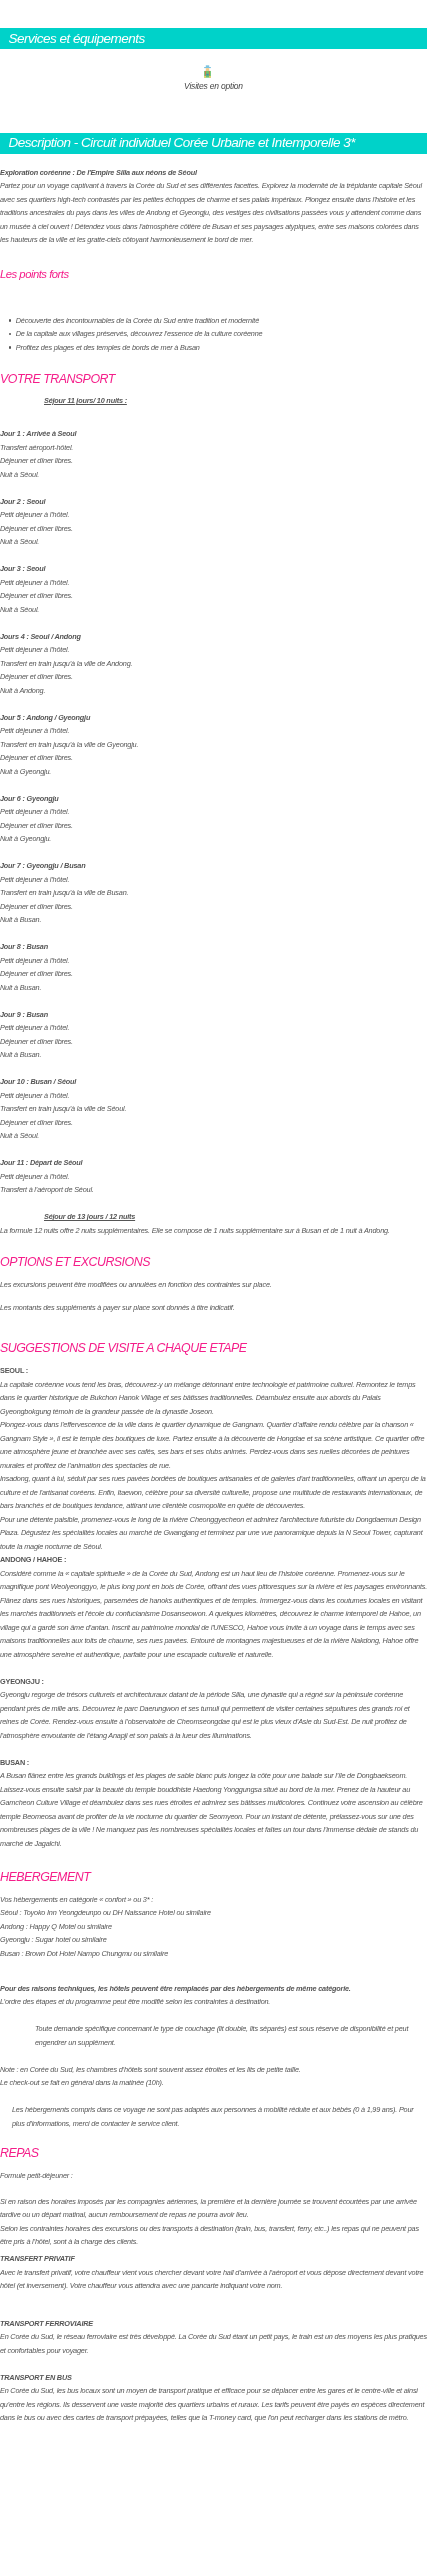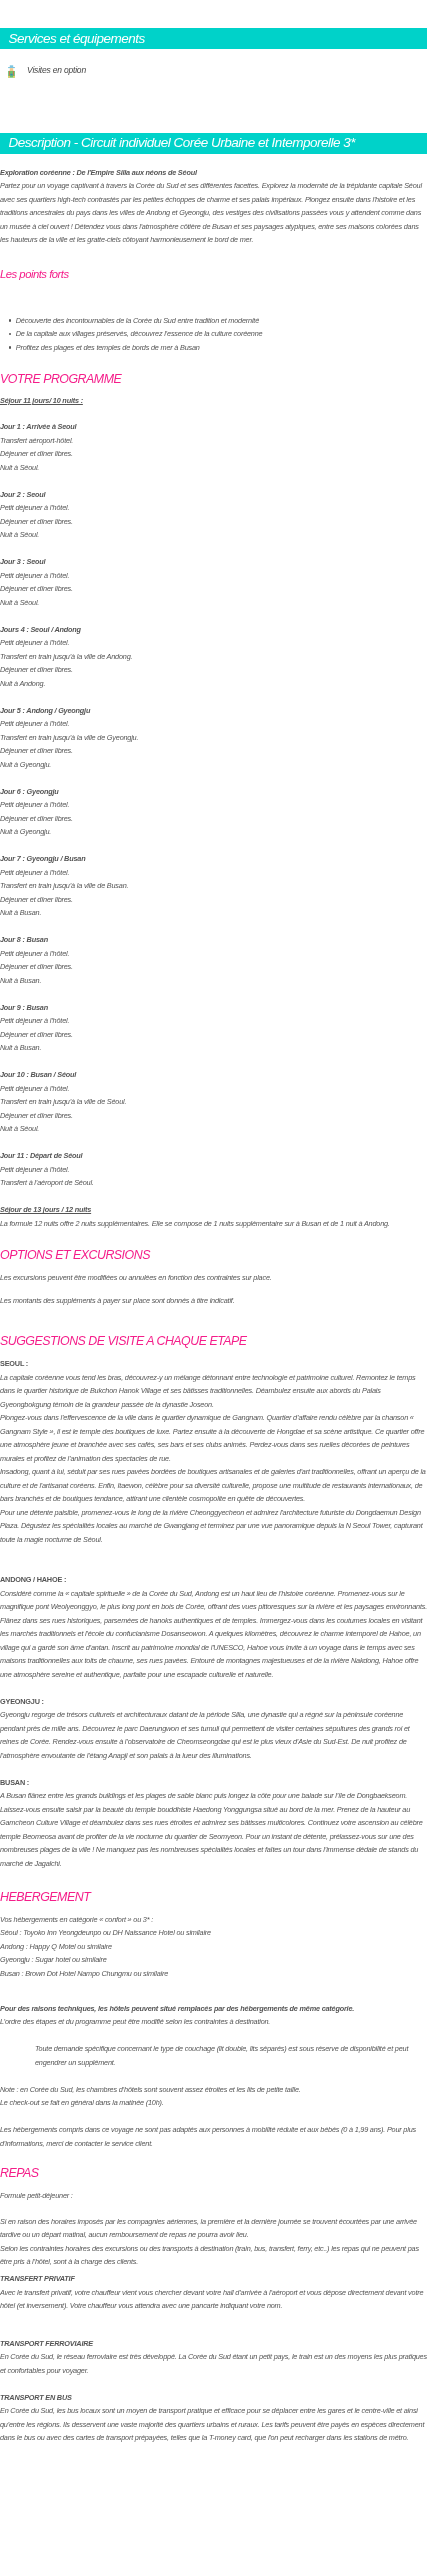--- a/index.html
+++ b/index.html
@@ -18,21 +18,21 @@
     color: #ffffff;
     font-size: 13.5px;
     line-height: 20px;
     padding: 0 8.5px;
     font-style: italic;
     letter-spacing: -0.5px;
     height: 21px;
     display: flex; align-items: center;
   }
   .banner.b1 { margin-top: 28px; }
-  .service-row { display: flex; align-items: center; padding: 0 6.8px; margin-top: 13.5px; height: 17px; }
+  .service-row { display: flex; align-items: center; padding: 0 6.8px; margin-top: 13.5px; height: 17px; flex-direction: column; }
   .service-row .icon { width: 9px; height: 17px; margin-right: 11.3px; }
   .service-row .label { font-size: 8.5px; color: #444; }
   .banner.b2 { margin-top: 53px; }
   .content { padding: 0 0; }
   .subtitle { font-weight: bold; color: #555; margin-top: 12.4px; }
   p { color: #555; }
   h2.pink {
     color: #f51e8a;
     font-size: 11.3px;
     font-weight: normal;
@@ -40,21 +40,21 @@
     letter-spacing: -0.5px;
     line-height: 17px;
   }
   h2.upper { font-size: 12.4px; }
   ul.bullets { list-style: none; margin-top: 31px; padding-left: 9px; }
   ul.bullets li { position: relative; padding-left: 6.8px; }
   ul.bullets li::before {
     content: ""; position: absolute; left: 0; top: 5.6px;
     width: 2.3px; height: 2.3px; border-radius: 50%; background: #555;
   }
-  .u { text-decoration: underline; font-weight: bold; }
+  .u { text-decoration: underline; font-weight: bold; margin-left: 44px; }
   .day-title { font-weight: bold; color: #555; }
   .day { margin-top: 13.5px; }
   .bold { font-weight: bold; }
   .city-title { font-weight: bold; font-style: normal; }
 </style>
 </head>
 <body>
 
 <div class="page">
 
@@ -87,24 +87,24 @@
     <p class="subtitle">Exploration coréenne : De l'Empire Silla aux néons de Séoul</p>
     <p>Partez pour un voyage captivant à travers la Corée du Sud et ses différentes facettes. Explorez la modernité de la trépidante capitale Séoul avec ses quartiers high-tech contrastés par les petites échoppes de charme et ses palais impériaux. Plongez ensuite dans l'histoire et les traditions ancestrales du pays dans les villes de Andong et Gyeongju, des vestiges des civilisations passées vous y attendent comme dans un musée à ciel ouvert ! Détendez vous dans l'atmosphère côtière de Busan et ses paysages atypiques, entre ses maisons colorées dans les hauteurs de la ville et les gratte-ciels côtoyant harmonieusement le bord de mer.</p>
 
     <h2 class="pink" style="margin-top:19px;">Les points forts</h2>
     <ul class="bullets">
       <li>Découverte des incontournables de la Corée du Sud entre tradition et modernité</li>
       <li>De la capitale aux villages préservés, découvrez l’essence de la culture coréenne</li>
       <li>Profitez des plages et des temples de bords de mer à Busan</li>
     </ul>
 
-    <h2 class="pink upper" style="margin-top:17px;">VOTRE PROGRAMME</h2>
+    <h2 class="pink upper" style="margin-top:17px;">VOTRE TRANSPORT</h2>
     <p class="u" style="margin-top:5.6px;">Séjour 11 jours/ 10 nuits :</p>
 
-    <div class="day" style="margin-top:13px;">
+    <div class="day" style="margin-top:20px;">
       <p class="day-title">Jour 1 : Arrivée à Seoul</p>
       <p>Transfert aéroport-hôtel.</p>
       <p>Déjeuner et dîner libres.</p>
       <p>Nuit à Séoul.</p>
     </div>
     <div class="day">
       <p class="day-title">Jour 2 : Seoul</p>
       <p>Petit déjeuner à l’hôtel.</p>
       <p>Déjeuner et dîner libres.</p>
       <p>Nuit à Séoul.</p>
@@ -177,21 +177,21 @@
     <h2 class="pink upper" style="margin-top:26px;">SUGGESTIONS DE VISITE A CHAQUE ETAPE</h2>
 
     <div style="margin-top:6.8px;">
       <p class="city-title">SEOUL :</p>
       <p>La capitale coréenne vous tend les bras, découvrez-y un mélange détonnant entre technologie et patrimoine culturel. Remontez le temps dans le quartier historique de Bukchon Hanok Village et ses bâtisses traditionnelles. Déambulez ensuite aux abords du Palais Gyeongbokgung témoin de la grandeur passée de la dynastie Joseon.</p>
       <p>Plongez-vous dans l’effervescence de la ville dans le quartier dynamique de Gangnam. Quartier d’affaire rendu célèbre par la chanson « Gangnam Style », il est le temple des boutiques de luxe. Partez ensuite à la découverte de Hongdae et sa scène artistique. Ce quartier offre une atmosphère jeune et branchée avec ses cafés, ses bars et ses clubs animés. Perdez-vous dans ses ruelles décorées de peintures murales et profitez de l’animation des spectacles de rue.</p>
       <p>Insadong, quant à lui, séduit par ses rues pavées bordées de boutiques artisanales et de galeries d'art traditionnelles, offrant un aperçu de la culture et de l'artisanat coréens. Enfin, Itaewon, célèbre pour sa diversité culturelle, propose une multitude de restaurants internationaux, de bars branchés et de boutiques tendance, attirant une clientèle cosmopolite en quête de découvertes.</p>
       <p>Pour une détente paisible, promenez-vous le long de la rivière Cheonggyecheon et admirez l'architecture futuriste du Dongdaemun Design Plaza. Dégustez les spécialités locales au marché de Gwangjang et terminez par une vue panoramique depuis la N Seoul Tower, capturant toute la magie nocturne de Séoul.</p>
     </div>
 
-    <div style="margin-top:27px;">
+    <div style="">
       <p class="city-title">ANDONG / HAHOE :</p>
       <p>Considéré comme la « capitale spirituelle » de la Corée du Sud, Andong est un haut lieu de l’histoire coréenne. Promenez-vous sur le magnifique pont Weolyeonggyo, le plus long pont en bois de Corée, offrant des vues pittoresques sur la rivière et les paysages environnants. Flânez dans ses rues historiques, parsemées de hanoks authentiques et de temples. Immergez-vous dans les coutumes locales en visitant les marchés traditionnels et l'école du confucianisme Dosanseowon. A quelques kilomètres, découvrez le charme intemporel de Hahoe, un village qui a gardé son âme d’antan. Inscrit au patrimoine mondial de l'UNESCO, Hahoe vous invite à un voyage dans le temps avec ses maisons traditionnelles aux toits de chaume, ses rues pavées. Entouré de montagnes majestueuses et de la rivière Nakdong, Hahoe offre une atmosphère sereine et authentique, parfaite pour une escapade culturelle et naturelle.</p>
     </div>
 
     <div style="margin-top:13.5px;">
       <p class="city-title">GYEONGJU :</p>
       <p>Gyeongju regorge de trésors culturels et architecturaux datant de la période Silla, une dynastie qui a régné sur la péninsule coréenne pendant près de mille ans. Découvrez le parc Daerungwon et ses tumuli qui permettent de visiter certaines sépultures des grands roi et reines de Corée. Rendez-vous ensuite à l’observatoire de Cheomseongdae qui est le plus vieux d’Asie du Sud-Est. De nuit profitez de l’atmosphère envoutante de l’étang Anapji et son palais à la lueur des illuminations.</p>
     </div>
 
     <div style="margin-top:13.5px;">
@@ -199,26 +199,26 @@
       <p>A Busan flânez entre les grands buildings et les plages de sable blanc puis longez la côte pour une balade sur l’île de Dongbaekseom. Laissez-vous ensuite saisir par la beauté du temple bouddhiste Haedong Yonggungsa situé au bord de la mer. Prenez de la hauteur au Gamcheon Culture Village et déambulez dans ses rues étroites et admirez ses bâtisses multicolores. Continuez votre ascension au célèbre temple Beomeosa avant de profiter de la vie nocturne du quartier de Seomyeon. Pour un instant de détente, prélassez-vous sur une des nombreuses plages de la ville ! Ne manquez pas les nombreuses spécialités locales et faîtes un tour dans l’immense dédale de stands du marché de Jagalchi.</p>
     </div>
 
     <h2 class="pink upper" style="margin-top:19px;">HEBERGEMENT</h2>
     <p style="margin-top:6.8px;font-style:italic;">Vos hébergements en catégorie « confort » ou 3* :</p>
     <p>Séoul : Toyoko Inn Yeongdeunpo ou DH Naissance Hotel ou similaire</p>
     <p>Andong : Happy Q Motel ou similaire</p>
     <p>Gyeongju : Sugar hotel ou similaire</p>
     <p>Busan : Brown Dot Hotel Nampo Chungmu ou similaire</p>
 
-    <p class="bold" style="margin-top:21.4px;">Pour des raisons techniques, les hôtels peuvent situé remplacés par des hébergements de même catégorie.</p>
+    <p class="bold" style="margin-top:21.4px;">Pour des raisons techniques, les hôtels peuvent être remplacés par des hébergements de même catégorie.</p>
     <p>L’ordre des étapes et du programme peut être modifié selon les contraintes à destination.</p>
     <p style="margin-top:13.5px;margin-left:35px;">Toute demande spécifique concernant le type de couchage (lit double, lits séparés) est sous réserve de disponibilité et peut engendrer un supplément.</p>
     <p style="margin-top:13.5px;">Note : en Corée du Sud, les chambres d’hôtels sont souvent assez étroites et les lits de petite taille.</p>
     <p>Le check-out se fait en général dans la matinée (10h).</p>
-    <p style="margin-top:13.5px;">Les hébergements compris dans ce voyage ne sont pas adaptés aux personnes à mobilité réduite et aux bébés (0 à 1,99 ans). Pour plus d’informations, merci de contacter le service client.</p>
+    <p style="margin-top:13.5px;padding-left:12px;">Les hébergements compris dans ce voyage ne sont pas adaptés aux personnes à mobilité réduite et aux bébés (0 à 1,99 ans). Pour plus d’informations, merci de contacter le service client.</p>
 
     <h2 class="pink upper" style="margin-top:14.7px;">REPAS</h2>
     <p style="margin-top:6.8px;">Formule petit-déjeuner :</p>
     <p style="margin-top:12.4px;">Si en raison des horaires imposés par les compagnies aériennes, la première et la dernière journée se trouvent écourtées par une arrivée tardive ou un départ matinal, aucun remboursement de repas ne pourra avoir lieu.</p>
     <p>Selon les contraintes horaires des excursions ou des transports à destination (train, bus, transfert, ferry, etc..) les repas qui ne peuvent pas être pris à l’hôtel, sont à la charge des clients.</p>
 
 
     <div style="margin-top:3.4px;">
       <p class="bold">TRANSFERT PRIVATIF</p>
       <p>Avec le transfert privatif, votre chauffeur vient vous chercher devant votre hall d’arrivée à l’aéroport et vous dépose directement devant votre hôtel (et inversement). Votre chauffeur vous attendra avec une pancarte indiquant votre nom.</p>

